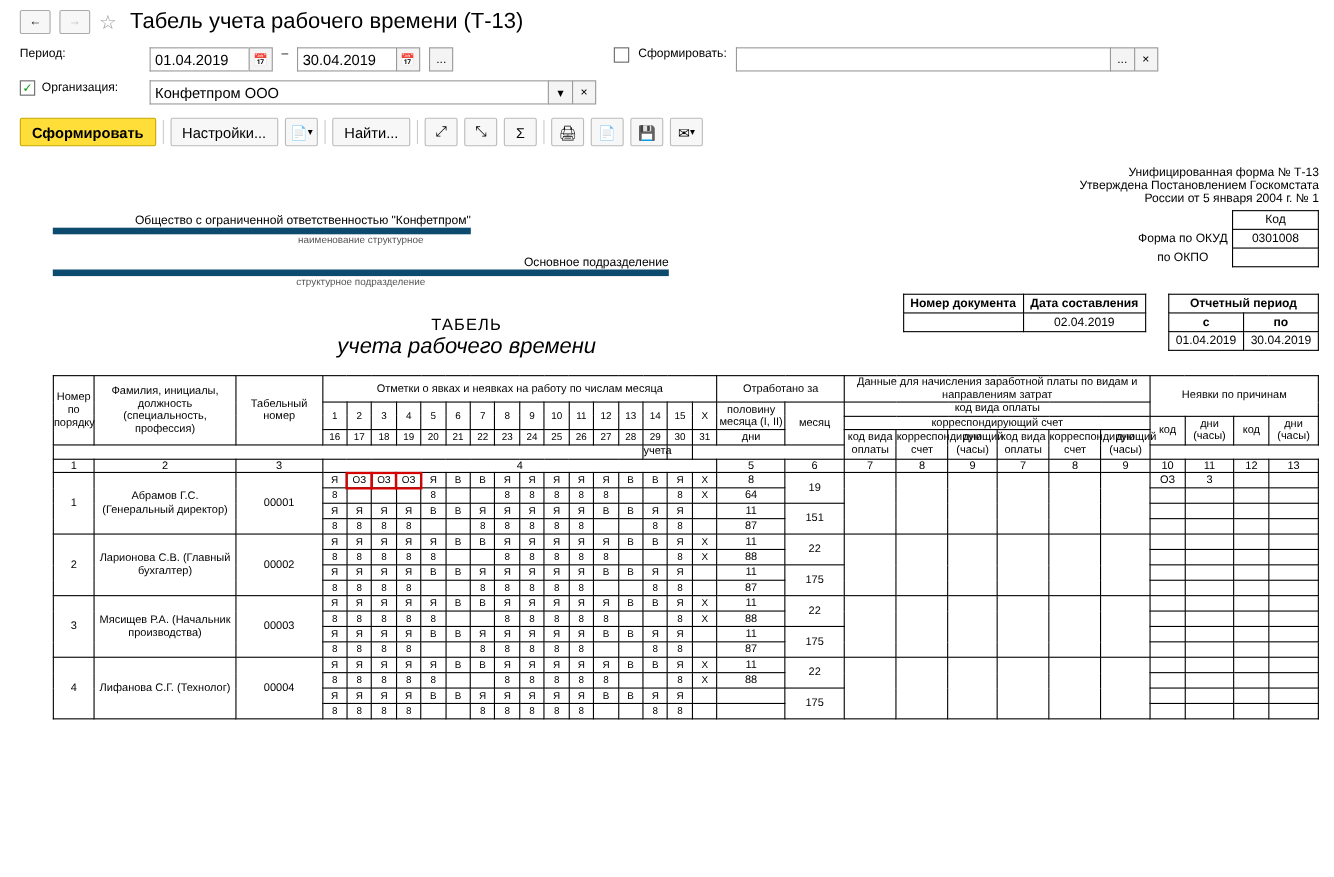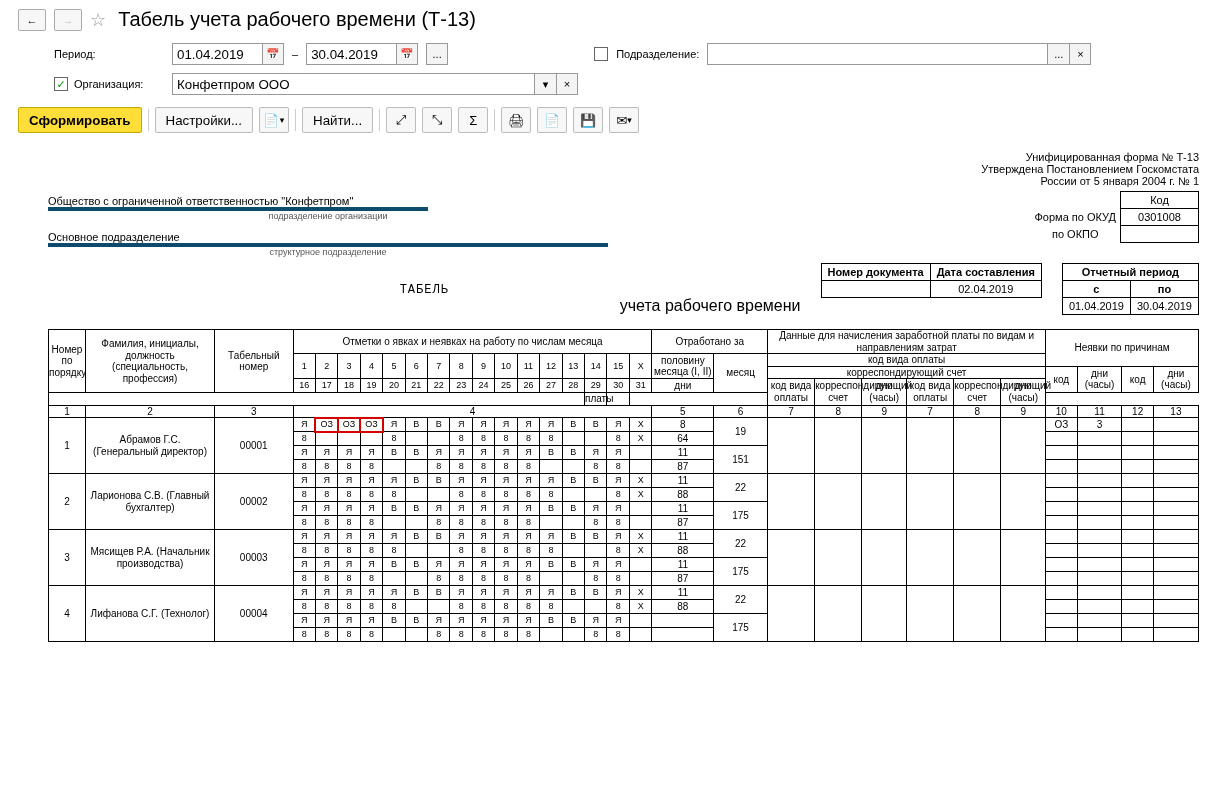--- a/index.html
+++ b/index.html
@@ -2,40 +2,40 @@
 <html><head>
 <meta charset="utf-8">
 <style>
 * { box-sizing: border-box; }
 body { margin:0; font-family: Arial, sans-serif; background:#fff; color:#000; font-size:11px; }
 .topbar { display:flex; align-items:center; gap:8px; padding:8px 12px 8px 18px; }
 .navbtn { width:28px; height:22px; border:1px solid #aaa; background:#f7f7f7; border-radius:2px; display:inline-flex; align-items:center; justify-content:center; cursor:pointer; }
 .star { font-size:18px; color:#999; cursor:pointer; }
 .title { font-size:20px; margin-left:4px; }
 .filters { padding:4px 18px; display:flex; flex-direction:column; gap:8px; }
-.row { display:flex; align-items:center; gap:8px;margin-left:36px; }
+.row { display:flex; align-items:flex-start; gap:8px; }
 .lbl { width:110px; }
 .txtfield { border:1px solid #999; height:22px; padding:2px 4px; background:#fff; }
 .calbtn,.sqbtn { width:22px; height:22px; border:1px solid #999; background:#f4f4f4; display:inline-flex; align-items:center; justify-content:center; cursor:pointer; font-size:11px; }
 .orgfield { width:362px; }
 .orgwrap { display:inline-flex; }
 .orgwrap .txtfield { border-right:none; }
 .chk { width:14px; height:14px; border:1px solid #666; display:inline-flex; align-items:center; justify-content:center; font-size:11px; color:#090; background:#fff; }
 .toolbar { display:flex; align-items:center; gap:6px; padding:8px 18px; }
 .ybtn { background:#ffde39; border:1px solid #c7a700; font-weight:bold; height:26px; padding:0 10px; border-radius:2px; cursor:pointer; }
 .graybtn { border:1px solid #bbb; background:#f7f7f7; height:26px; padding:0 10px; border-radius:2px; display:inline-flex; align-items:center; gap:6px; cursor:pointer; }
 .iconbtn { width:30px; height:26px; border:1px solid #bbb; background:#f7f7f7; border-radius:2px; display:inline-flex; align-items:center; justify-content:center; cursor:pointer; font-size:13px; }
 .vline { width:1px; height:22px; background:#ccc; }
 .report { padding:6px 14px 30px 14px; margin-top:4px;margin-left:34px; }
 .righttxt { text-align:right; font-size:11px; }
 .kodtab td { border:1px solid #000; padding:2px 6px; font-size:11px; }
-.u { border-bottom:4px solid #0c4a6e; display:inline-block; min-width:380px; }
+.u { border-bottom:6px solid #0c4a6e; display:inline-block; min-width:380px;text-align:right; }
 .sub { font-size:9px; color:#555; display:block; text-align:center; }
-.bigtitle { font-size:12px; text-align:center; letter-spacing:1px;font-family:Liberation Mono, monospace; }
-.bigtitle2 { font-size:16px; text-align:right; }
+.bigtitle { font-size:15px; text-align:center; letter-spacing:1px; }
+.bigtitle2 { font-size:20px; text-align:center;font-style:italic; }
 .smalltab { border-collapse:collapse; font-size:11px; }
 .smalltab th,.smalltab td { border:1px solid #000; padding:2px 6px; text-align:center; }
 .maintab { border-collapse:collapse; font-size:10px; width:100%; margin-top:14px; table-layout:fixed;}
 .maintab th,.maintab td { border:1px solid #000; padding:0; text-align:center; line-height:1.15; }
 .maintab th { font-weight:normal; }
 .daycell { width:20px; height:14px; font-size:9px; }
 .redbox { outline:2px solid #d60000; outline-offset:-1px; }
 .rownum,.colnum { font-size:10px; }
 .emp { height:14px; font-size:10px;}
 </style>
@@ -57,21 +57,21 @@
       <span class="calbtn">📅</span>
     </span>
     <span>–</span>
     <span style="display:inline-flex">
       <input class="txtfield" style="width: 90px; border-right: none;" value="30.04.2019">
       <span class="calbtn">📅</span>
     </span>
     <span class="sqbtn">...</span>
     <span style="width:130px"></span>
     <span class="chk"></span>
-    <span>Подразделение:</span>
+    <span>Сформировать:</span>
     <span style="display:inline-flex">
       <input class="txtfield" style="width: 340px; border-right: none;" value="">
       <span class="sqbtn" style="border-right:none">...</span>
       <span class="sqbtn">×</span>
     </span>
   </div>
   <div class="row">
     <span style="display:inline-flex;align-items:center;gap:6px;width:110px">
       <span class="chk">✓</span>
       <span>Организация:</span>
@@ -124,21 +124,21 @@
       <tr>
             <td style="border:none;text-align:center;padding-right:4px">по ОКПО</td>
             <td>&nbsp;</td>
           </tr>
     </tbody>
       </table>
   </div>
 
   <div style="margin-top:-48px">
     <span class="u">Общество с ограниченной ответственностью "Конфетпром"</span>
-    <span class="sub" style="width:560px;margin-left:0">подразделение организации</span>
+    <span class="sub" style="width:560px;margin-left:0">наименование структурное</span>
   </div>
   <div style="margin-top:10px">
     <span class="u" style="min-width:560px">Основное подразделение</span>
     <span class="sub" style="width:560px">структурное подразделение</span>
   </div>
 
   <div style="display:flex;align-items:flex-start;gap:20px;margin-top:6px">
     <div style="flex:1;margin-top:20px">
       <div class="bigtitle">ТАБЕЛЬ</div>
       <div class="bigtitle2">учета  рабочего времени</div>
@@ -264,21 +264,21 @@
           <th>дни</th>
           <th rowspan="2">код вида оплаты</th>
           <th rowspan="2">корреспондирующий счет</th>
           <th rowspan="2">дни (часы)</th>
           <th rowspan="2">код вида оплаты</th>
           <th rowspan="2">корреспондирующий счет</th>
           <th rowspan="2">дни (часы)</th>
         </tr>
         <tr>
           <th colspan="16">&nbsp;</th>
-          <th>платы</th>
+          <th>учета</th>
           <th>&nbsp;</th>
         </tr>
         <tr class="colnum">
           <td>1</td>
           <td>2</td>
           <td>3</td>
           <td colspan="16">4</td>
           <td>5</td>
           <td>6</td>
           <td>7</td>

